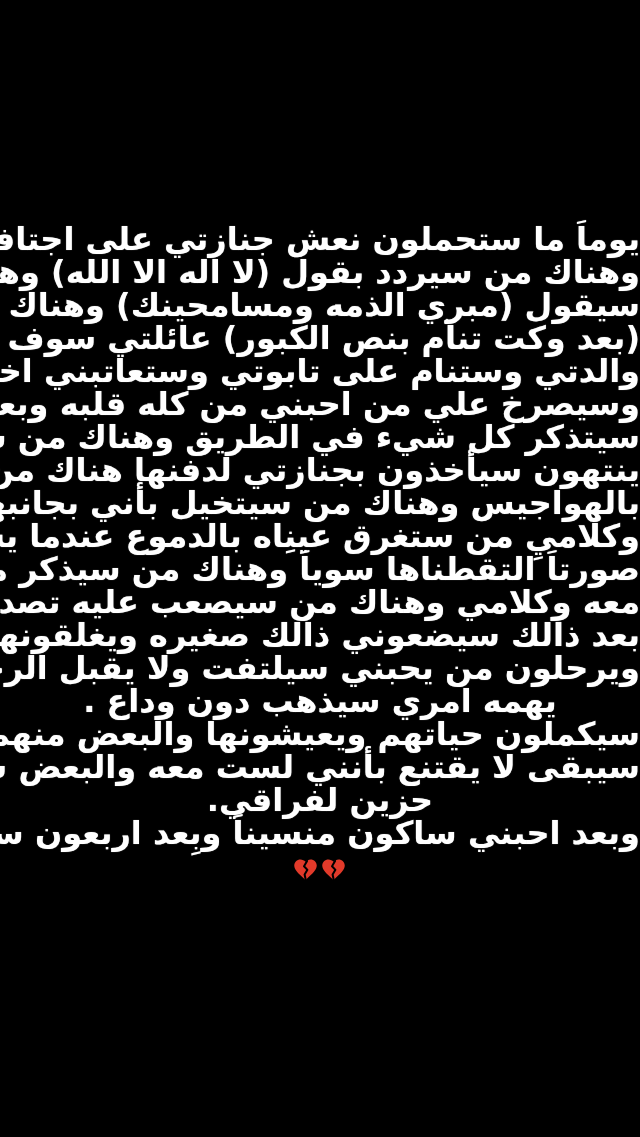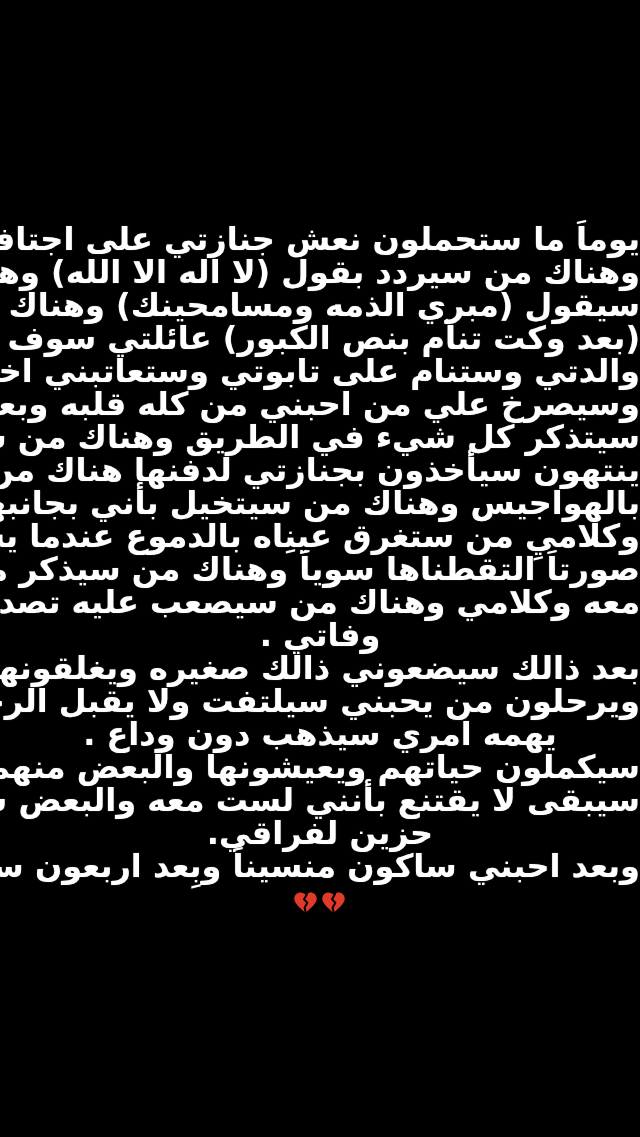--- a/index.html
+++ b/index.html
@@ -63,21 +63,20 @@
     <div class="line">سيقول (مبري الذمه ومسامحينك) وهناك من سيقول</div>
     <div class="line">(بعد وكت تنآم بنص الكبور) عائلتي سوف ترتجف</div>
     <div class="line">والدتي وستنام على تابوتي وستعاتبني اختي</div>
     <div class="line">وسيصرخ علي من احبني من كله قلبه وبعدها</div>
     <div class="line">سيتذكر كل شيء في الطريق وهناك من سيغرق</div>
     <div class="line">ينتهون سيأخذون بجنازتي لدفنها هناك من</div>
     <div class="line">بالهواجيس وهناك من سيتخيل بأني بجانبهم</div>
     <div class="line">وكلاميِ من ستغرق عينِاه بالدموع عندما يشاهد</div>
     <div class="line">صورتاَ التقطناها سوياَ وهناك من سيذكر مواقفي</div>
     <div class="line">معه وكلامي وهناك من سيصعب عليه تصديق</div>
-    <div class="line">وفاتي .</div>
     <div class="line">بعد ذالك سيضعوني ذالك صغيره ويغلقونها</div>
     <div class="line">ويرحلون من يحبني سيلتفت ولا يقبل الرحيل ومن لا</div>
     <div class="line">يهمه امري سيذهب دون وداع .</div>
     <div class="line">سيكملون حياتهم ويعيشونها والبعض منهم</div>
     <div class="line">سيبقى لا يقتنع بأنني لست معه والبعض سيبقى</div>
     <div class="line">حزين لفراقي.</div>
     <div class="line">وبعد احبني ساكون منسيناَ وبِعد اربعون سنه</div>
     <div class="line"><span class="hearts"><svg viewBox="0 0 24 24">
             <path class="heart-fill" d="M12 21.35l-1.45-1.32C5.4 15.36 2 12.28 2 8.5 2 5.42 4.42 3 7.5 3c1.74 0 3.41.81 4.5 2.09C13.09 3.81 14.76 3 16.5 3 19.58 3 22 5.42 22 8.5c0 3.78-3.4 6.86-8.55 11.54L12 21.35z"></path>
             <path class="heart-crack" d="M13.4 4.4 L10.7 9.1 L13.7 12.3 L11.2 16.4 L12.1 20.6"></path>

